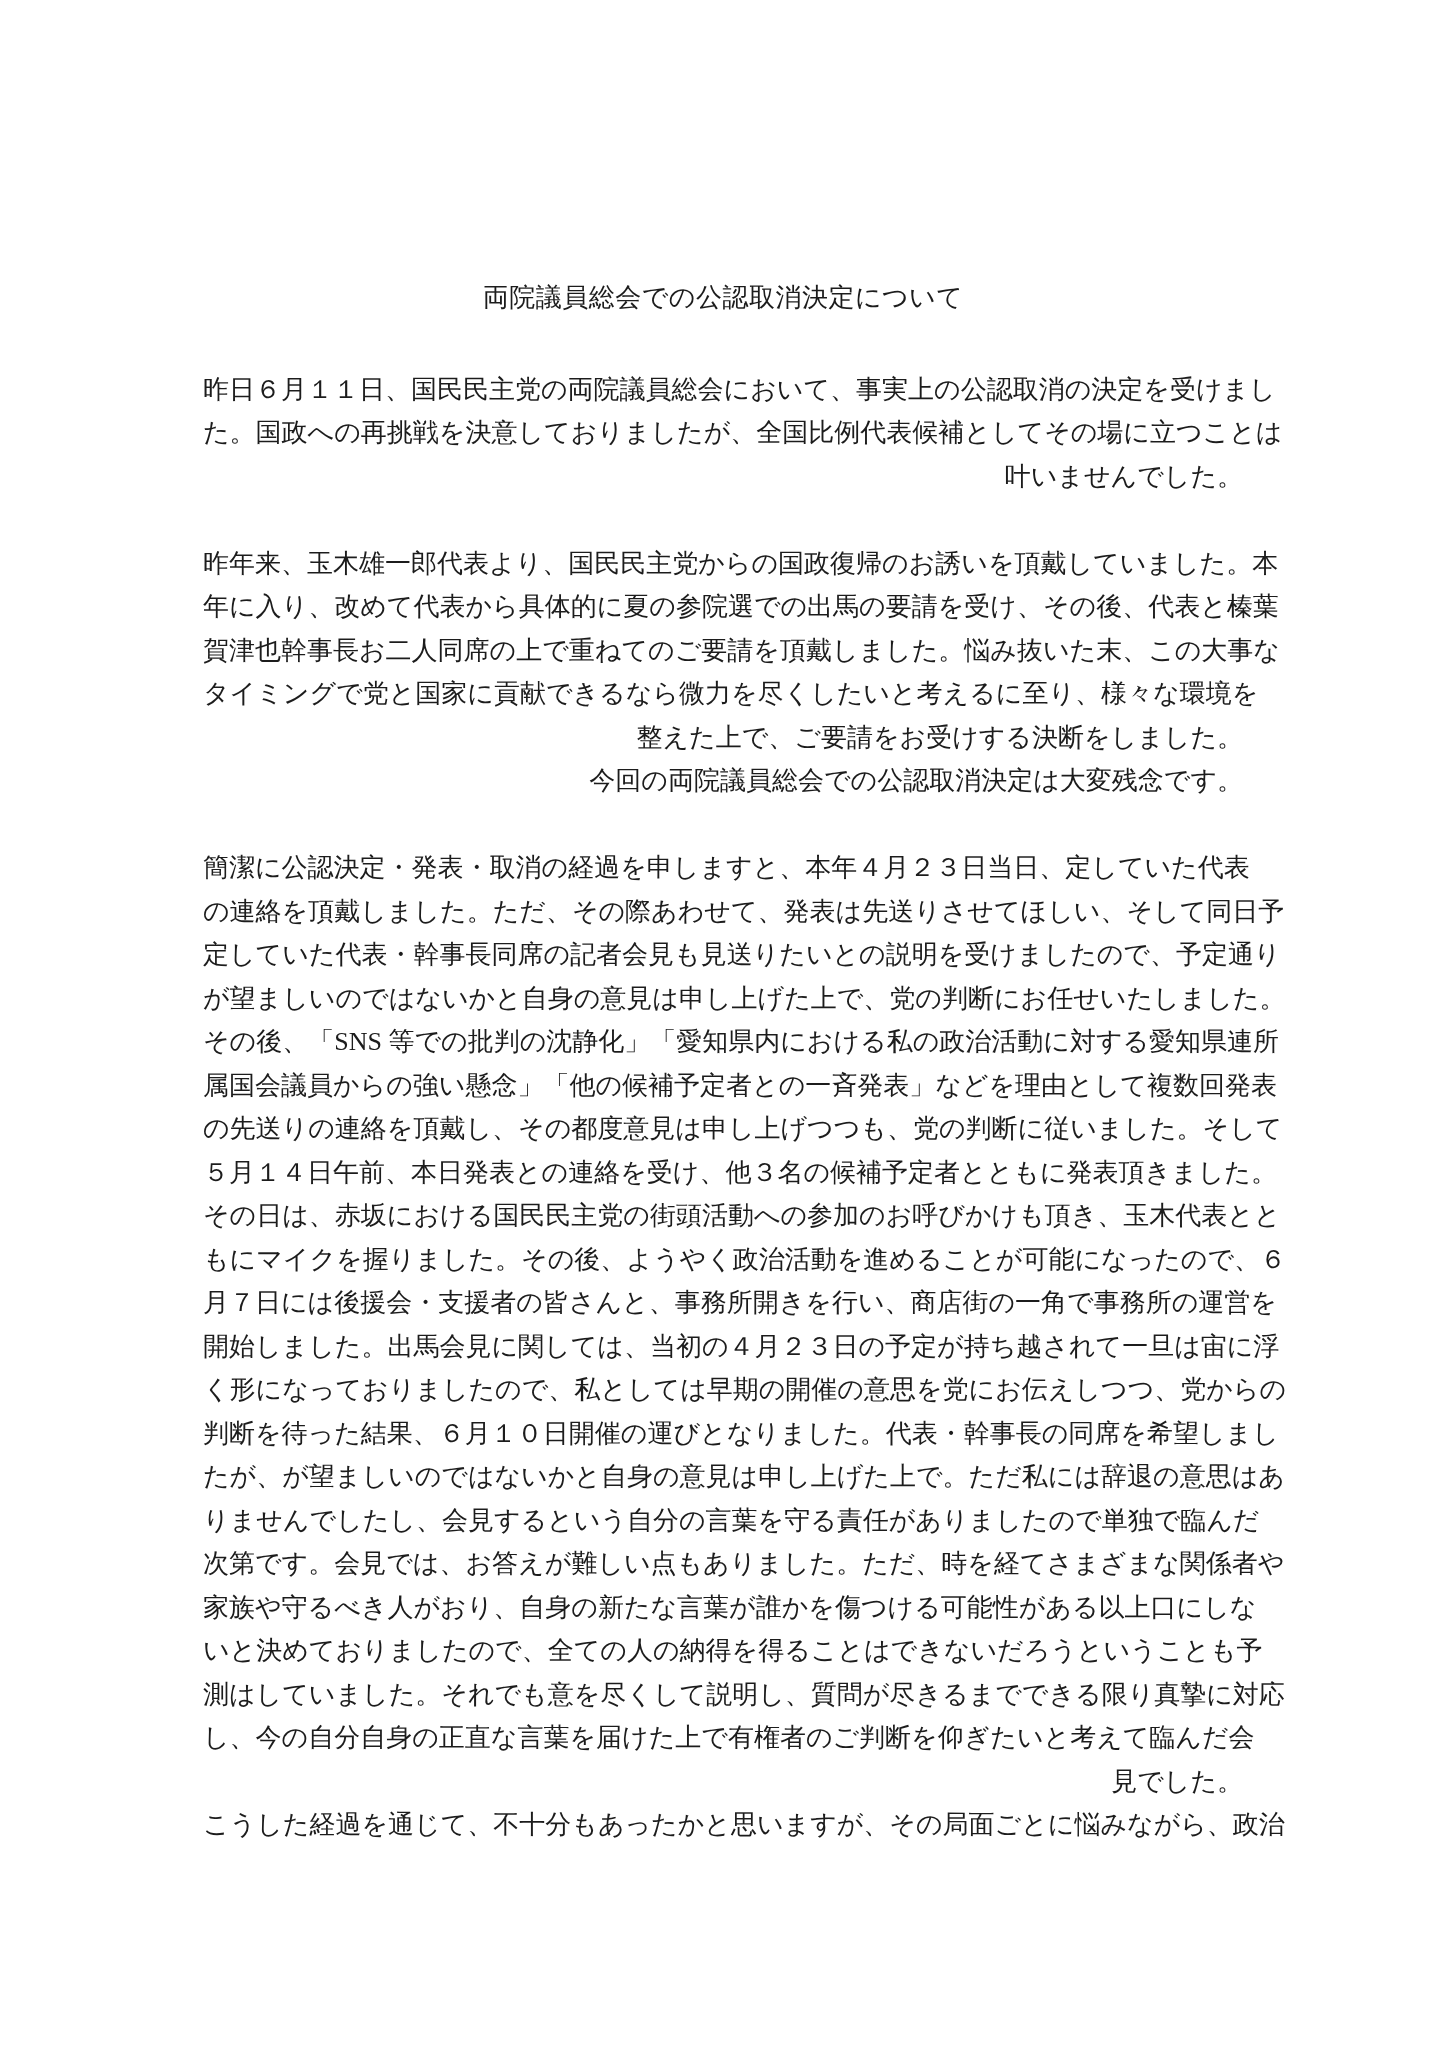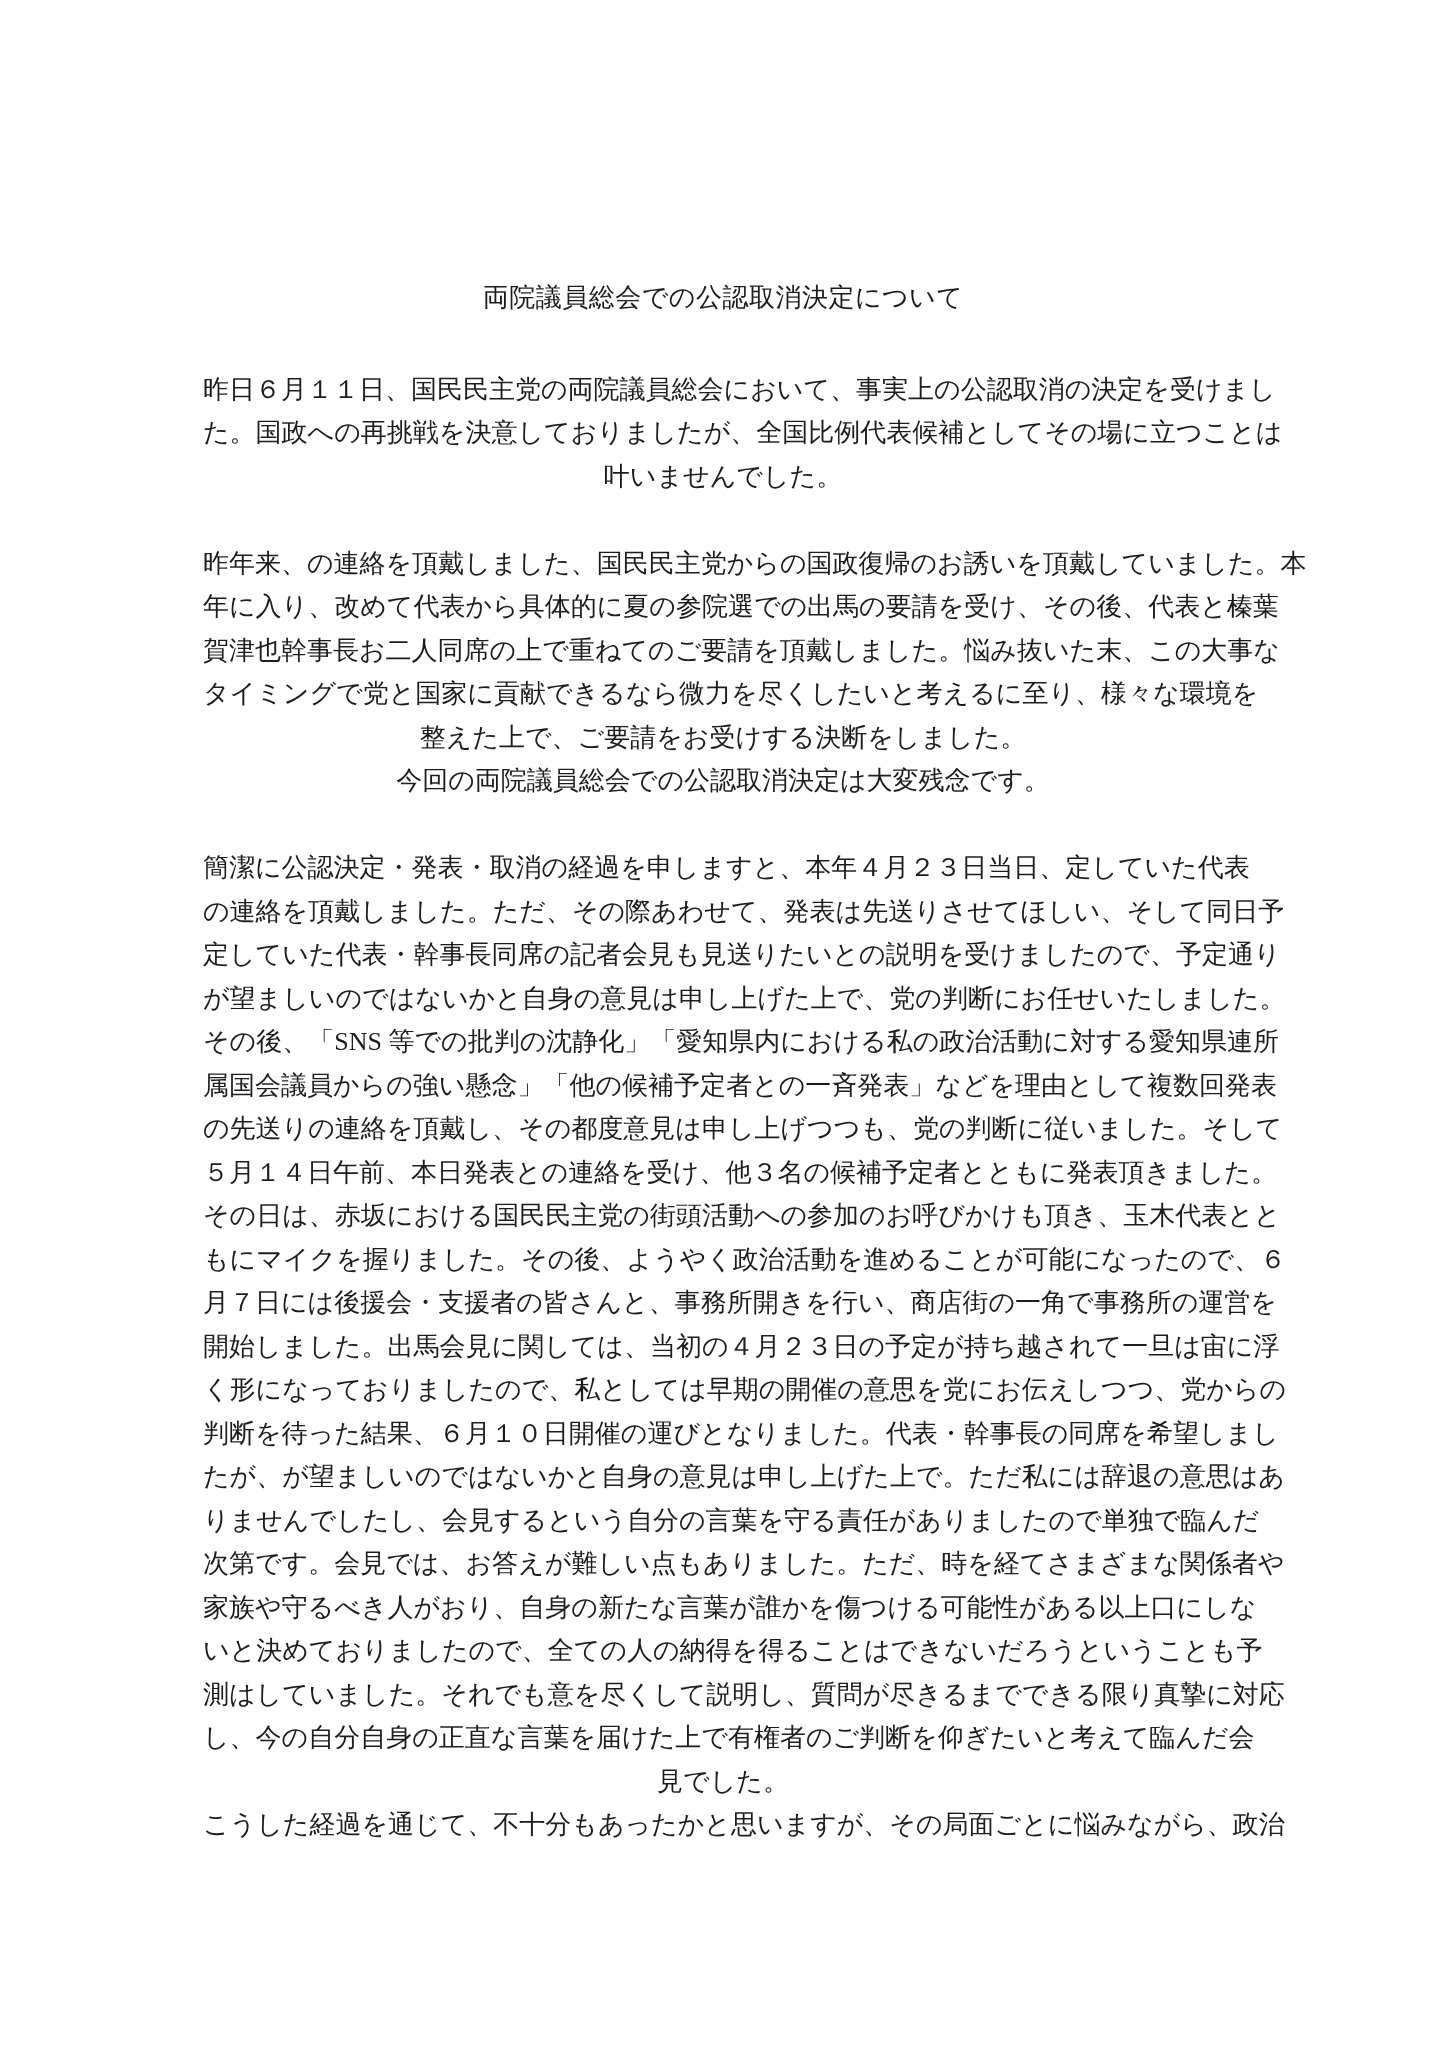--- a/index.html
+++ b/index.html
@@ -34,37 +34,37 @@
   .block {
     margin: 0 0 43.5px 0;
   }
   .block:last-child {
     margin-bottom: 0;
   }
   .line {
     font-size: 26px;
     line-height: 43.5px;
     white-space: nowrap;
-    text-align: center;
+    text-align: right;
     letter-spacing: 0;
   }
 </style>
 </head>
 <body>
 
 <div class="page">
   <div class="content">
     <h1 class="doc-title">両院議員総会での公認取消決定について</h1>
     <section class="block">
         <div class="line">昨日６月１１日、国民民主党の両院議員総会において、事実上の公認取消の決定を受けまし</div>
         <div class="line">た。国政への再挑戦を決意しておりましたが、全国比例代表候補としてその場に立つことは</div>
         <div class="line">叶いませんでした。</div>
       </section>
     <section class="block">
-        <div class="line">昨年来、の連絡を頂戴しました、国民民主党からの国政復帰のお誘いを頂戴していました。本</div>
+        <div class="line">昨年来、玉木雄一郎代表より、国民民主党からの国政復帰のお誘いを頂戴していました。本</div>
         <div class="line">年に入り、改めて代表から具体的に夏の参院選での出馬の要請を受け、その後、代表と榛葉</div>
         <div class="line">賀津也幹事長お二人同席の上で重ねてのご要請を頂戴しました。悩み抜いた末、この大事な</div>
         <div class="line">タイミングで党と国家に貢献できるなら微力を尽くしたいと考えるに至り、様々な環境を</div>
         <div class="line">整えた上で、ご要請をお受けする決断をしました。</div>
         <div class="line">今回の両院議員総会での公認取消決定は大変残念です。</div>
       </section>
     <section class="block">
         <div class="line">簡潔に公認決定・発表・取消の経過を申しますと、本年４月２３日当日、定していた代表</div>
         <div class="line">の連絡を頂戴しました。ただ、その際あわせて、発表は先送りさせてほしい、そして同日予</div>
         <div class="line">定していた代表・幹事長同席の記者会見も見送りたいとの説明を受けましたので、予定通り</div>

